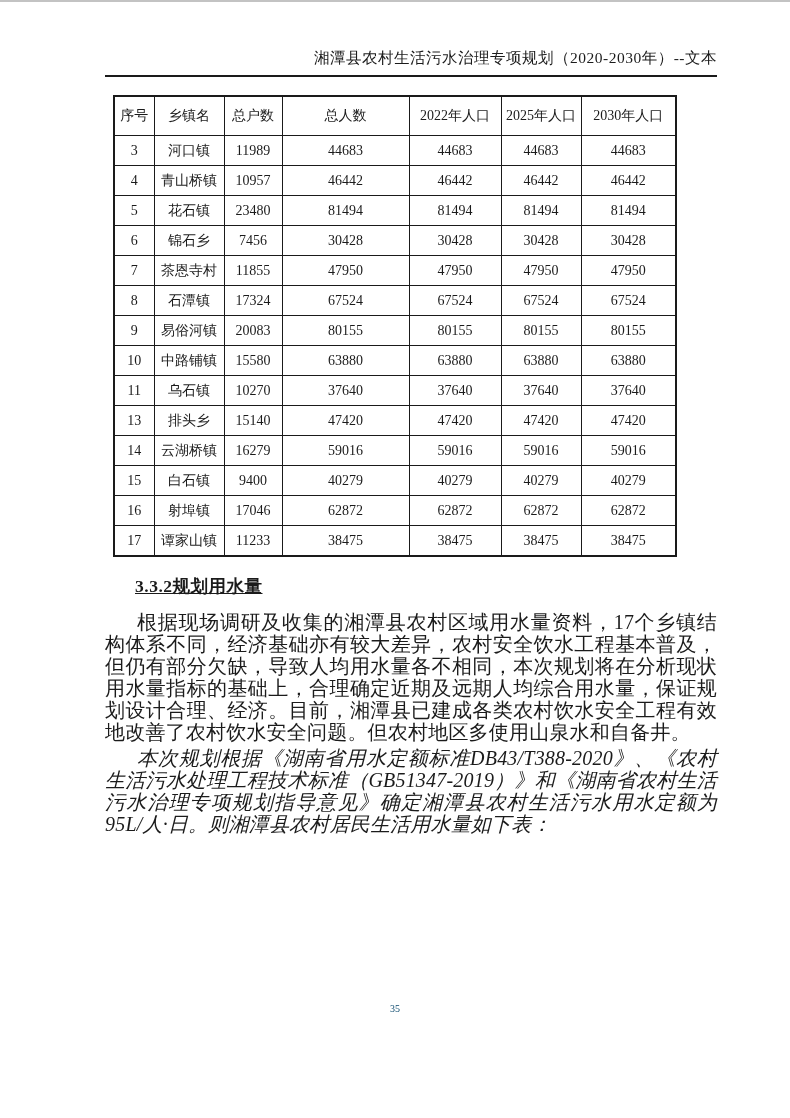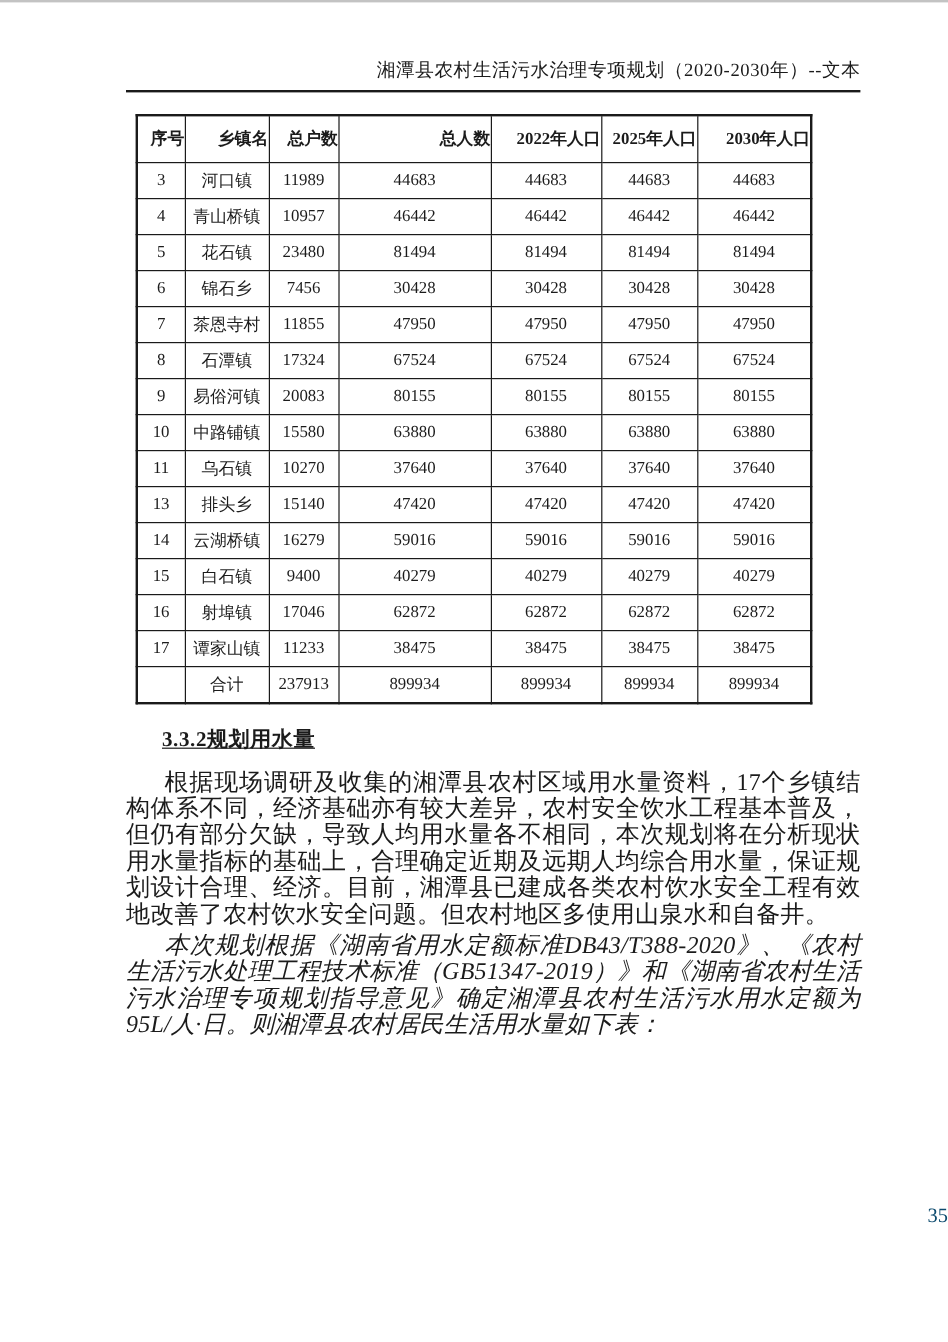--- a/index.html
+++ b/index.html
@@ -45,22 +45,21 @@
     border: 1px solid #1a1a1a;
     text-align: center;
     vertical-align: middle;
     padding: 0;
     font-size: 14px;
     overflow: hidden;
     white-space: nowrap;
   }
   .pop-table thead th {
     height: 38px;
-    font-weight: bold;
-    text-align: right;
+    font-weight: normal;
   }
   .pop-table tbody td {
     height: 29px;
     font-weight: normal;
   }
   .section-heading {
     font-size: 17.5px;
     font-weight: bold;
     margin: 17px 0 0 30px;
     letter-spacing: 0.5px;
@@ -74,22 +73,22 @@
     margin: 0;
     letter-spacing: 0.2px;
   }
   .para + .para { margin-top: 4px; font-style: italic; }
   .para-block { margin-top: 13px; }
   .page-number {
     position: absolute;
     top: 1003px;
     left: 0;
     width: 100%;
-    text-align: right;
-    font-size: 17px;
+    text-align: center;
+    font-size: 10px;
     color: #0c4a6e;
   }
 </style>
 </head>
 <body>
 
 <div class="scan-edge"></div>
 
 <div class="content">
 
@@ -236,29 +235,20 @@
         </tr>
         <tr>
           <td>17</td>
           <td>谭家山镇</td>
           <td>11233</td>
           <td>38475</td>
           <td>38475</td>
           <td>38475</td>
           <td>38475</td>
         </tr>
-        <tr>
-          <td></td>
-          <td>合计</td>
-          <td>237913</td>
-          <td>899934</td>
-          <td>899934</td>
-          <td>899934</td>
-          <td>899934</td>
-        </tr>
       </tbody>
   </table>
 
   <div class="section-heading">3.3.2规划用水量</div>
 
   <div class="para-block">
       <p class="para">根据现场调研及收集的湘潭县农村区域用水量资料，17个乡镇结构体系不同，经济基础亦有较大差异，农村安全饮水工程基本普及，但仍有部分欠缺，导致人均用水量各不相同，本次规划将在分析现状用水量指标的基础上，合理确定近期及远期人均综合用水量，保证规划设计合理、经济。目前，湘潭县已建成各类农村饮水安全工程有效地改善了农村饮水安全问题。但农村地区多使用山泉水和自备井。</p>
       <p class="para">本次规划根据《湖南省用水定额标准DB43/T388-2020》、《农村生活污水处理工程技术标准（GB51347-2019）》和《湖南省农村生活污水治理专项规划指导意见》确定湘潭县农村生活污水用水定额为95L/人·日。则湘潭县农村居民生活用水量如下表：</p>
     </div>
 

